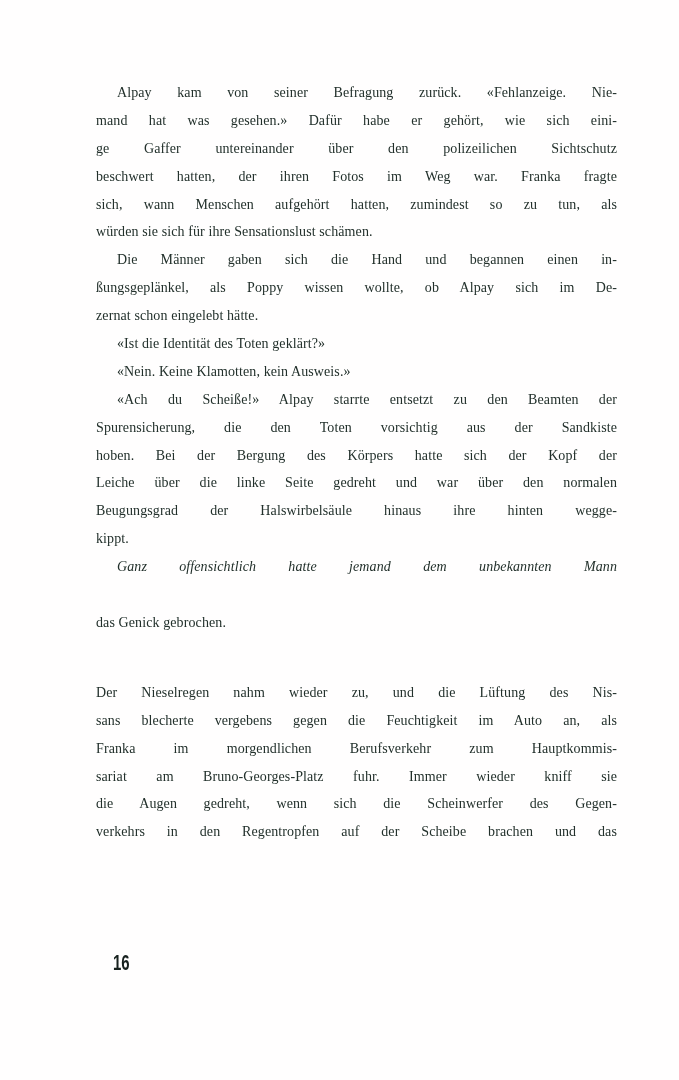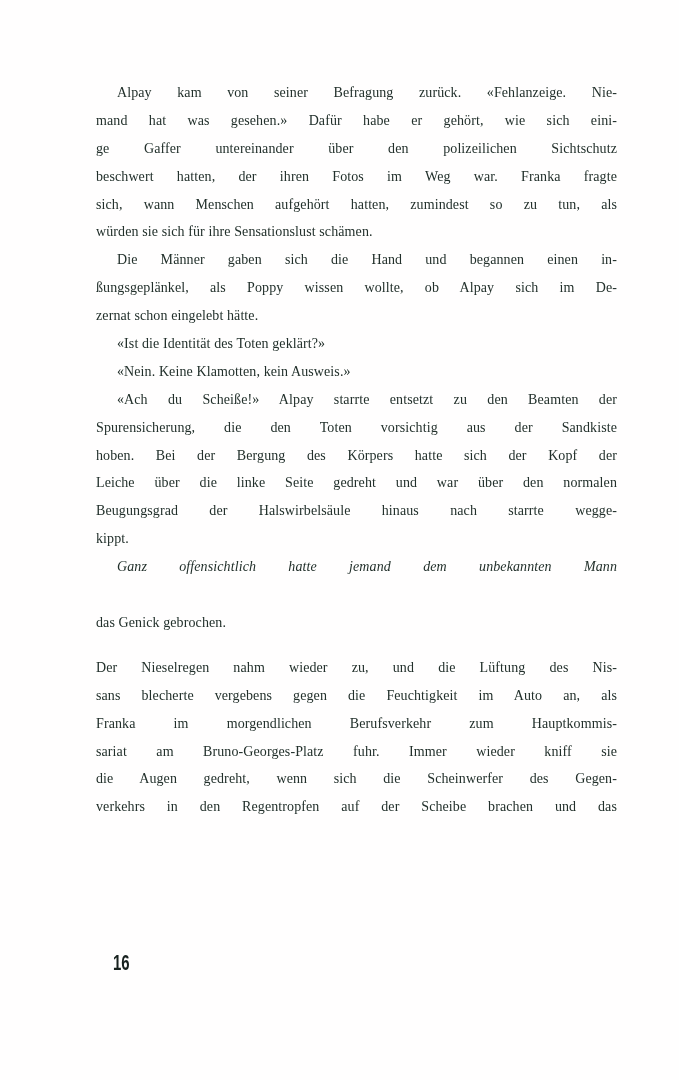--- a/index.html
+++ b/index.html
@@ -27,21 +27,21 @@
     font-size: 14px;
     line-height: 27.9px;
     color: #22302b;
     letter-spacing: 0.1px;
   }
   .para {
     margin: 0;
     padding: 0;
   }
   .para.scene-break {
-    margin-top: 17px;
+    margin-top: 42px;
   }
   .line {
     text-align: justify;
     text-align-last: justify;
     height: 27.9px;
     overflow: hidden;
   }
   .line.pl {           
     text-align-last: left;
   }
@@ -89,21 +89,21 @@
 
     <p class="para">
       <span class="line ind pl" style="display: block;">«Nein. Keine Klamotten, kein Ausweis.»</span>
     </p>
 
     <p class="para">
       <span class="line ind" style="display: block;">«Ach du Scheiße!» Alpay starrte entsetzt zu den Beamten der</span>
       <span class="line" style="display: block;">Spurensicherung, die den Toten vorsichtig aus der Sandkiste</span>
       <span class="line" style="display: block;">hoben. Bei der Bergung des Körpers hatte sich der Kopf der</span>
       <span class="line" style="display: block;">Leiche über die linke Seite gedreht und war über den normalen</span>
-      <span class="line" style="display: block;">Beugungsgrad der Halswirbelsäule hinaus nach starrte wegge-</span>
+      <span class="line" style="display: block;">Beugungsgrad der Halswirbelsäule hinaus ihre hinten wegge-</span>
       <span class="line pl" style="display: block;">kippt.</span>
     </p>
 
     <p class="para">
       <span class="line ind" style="display: block; font-style: italic;">Ganz offensichtlich hatte jemand dem unbekannten Mann</span>
       <span class="line pl" style="display: block; margin-top: 28px;">das Genick gebrochen.</span>
     </p>
 
     <p class="para scene-break">
       <span class="line" style="display: block;">Der Nieselregen nahm wieder zu, und die Lüftung des Nis-</span>

